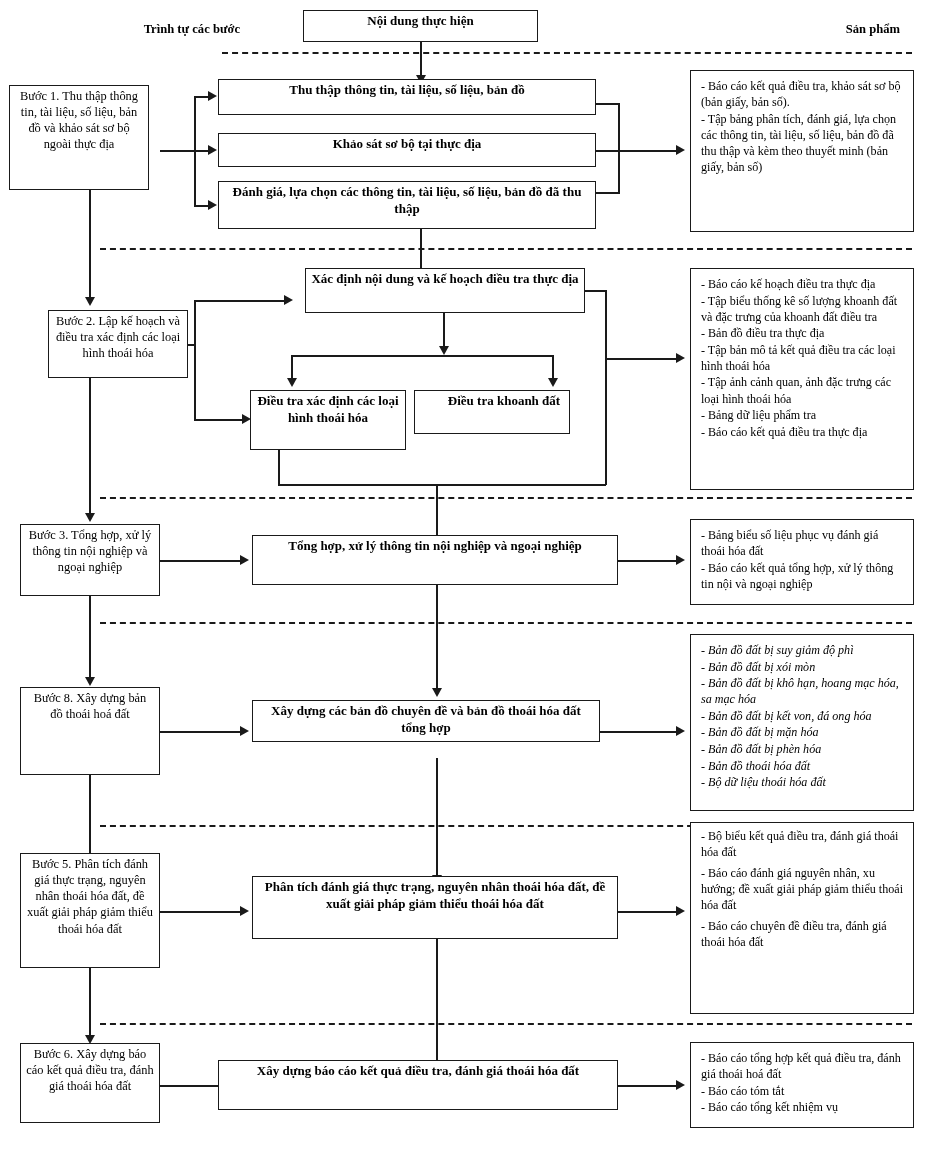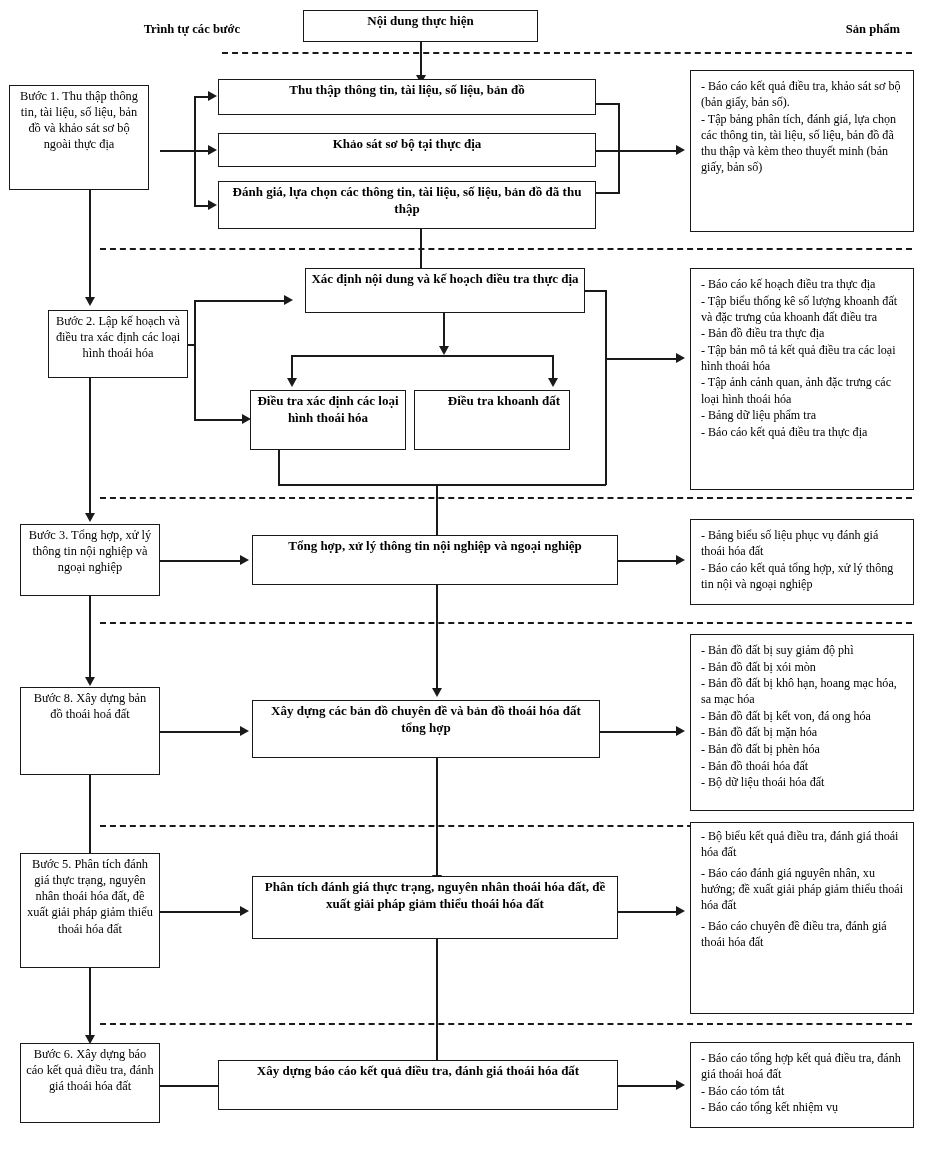--- a/index.html
+++ b/index.html
@@ -151,21 +151,21 @@
   <div class="ah ah-d" style="left:439px;top:346px;"></div>
   <div class="ln lnh" style="left:291px;top:355px;width:262px;"></div>
   <div class="ln lnv" style="left:291px;top:355px;height:28px;"></div>
   <div class="ah ah-d" style="left:287px;top:378px;"></div>
   <div class="ln lnv" style="left:552px;top:355px;height:28px;"></div>
   <div class="ah ah-d" style="left:548px;top:378px;"></div>
 
   <div class="box act-box" style="left:250px;top:390px;width:156px;height:60px;">
     <div class="inner"><span>Điều tra xác định các loại hình thoái hóa</span></div>
   </div>
-  <div class="box act-box" style="left:414px;top:390px;width:156px;height:60px;padding-left:24px;">
+  <div class="box act-box" style="left:414px;top:390px;width:156px;height:44px;padding-left:24px;">
     <div class="inner"><span>Điều tra khoanh đất</span></div>
   </div>
 
   <div class="ln lnh" style="left:585px;top:290px;width:22px;"></div>
   <div class="ln lnv" style="left:605px;top:290px;height:195px;"></div>
   <div class="ln lnh" style="left:605px;top:358px;width:76px;"></div>
   <div class="ah ah-r" style="left:676px;top:353px;"></div>
 
   <div class="ln lnv" style="left:278px;top:450px;height:35px;"></div>
   <div class="ln lnh" style="left:278px;top:484px;width:328px;"></div>
@@ -214,28 +214,28 @@
   <div class="ln lnv" style="left:89px;top:596px;height:86px;"></div>
   <div class="ah ah-d" style="left:85px;top:677px;"></div>
 
   <div class="box step-box" style="left:20px;top:687px;width:140px;height:88px;">
     <div class="inner"><span>Bước 8. Xây dựng bản đồ thoái hoá đất</span></div>
   </div>
 
   <div class="ln lnh" style="left:160px;top:731px;width:85px;"></div>
   <div class="ah ah-r" style="left:240px;top:726px;"></div>
 
-  <div class="box act-box" style="left:252px;top:700px;width:348px;height:58px;">
+  <div class="box act-box" style="left:252px;top:700px;width:348px;height:42px;">
     <div class="inner"><span>Xây dựng các bản đồ chuyên đề và bản đồ thoái hóa đất tổng hợp</span></div>
   </div>
 
   <div class="ln lnh" style="left:600px;top:731px;width:81px;"></div>
   <div class="ah ah-r" style="left:676px;top:726px;"></div>
 
-  <div class="box prod-box" style="left:690px;top:634px;width:224px;height:177px;">
+  <div class="box prod-box" style="left:690px;top:634px;width:224px;height:177px;font-style:italic;">
     <div class="inner">
       <p>- Bản đồ đất bị suy giảm độ phì</p>
       <p>- Bản đồ đất bị xói mòn</p>
       <p>- Bản đồ đất bị khô hạn, hoang mạc hóa, sa mạc hóa</p>
       <p>- Bản đồ đất bị kết von, đá ong hóa</p>
       <p>- Bản đồ đất bị mặn hóa</p>
       <p>- Bản đồ đất bị phèn hóa</p>
       <p>- Bản đồ thoái hóa đất</p>
       <p>- Bộ dữ liệu thoái hóa đất</p>
     </div>

